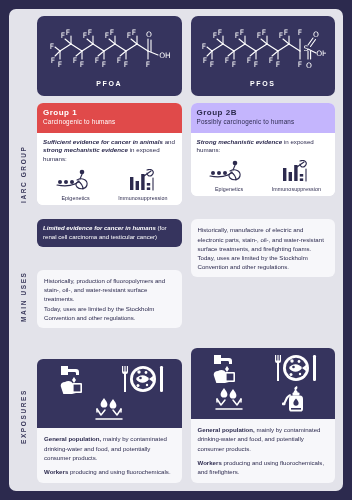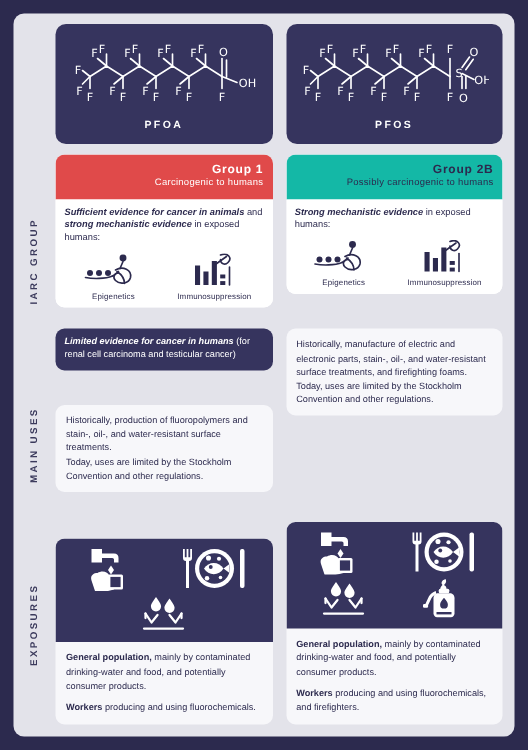--- a/index.html
+++ b/index.html
@@ -87,24 +87,24 @@
   
   .iarc-block {
     border-radius: 6px;
     overflow: hidden;
     background: #ffffff;
     display: flex;
     flex-direction: column;
   }
   .iarc-head {
     padding: 5px 6px 6px;
-    text-align: right;
+    text-align: left;
   }
   .iarc-head.red { background: #e04a4a; }
-  .iarc-head.yellow { background: #14b8a6; }
+  .iarc-head.yellow { background: #c4b5fd; }
   .iarc-group {
     font-size: 8px;
     font-weight: bold;
     letter-spacing: 0.5px;
   }
   .iarc-sub {
     font-size: 6.3px;
     line-height: 1.35;
     margin-top: 1px;
     letter-spacing: 0.2px;

